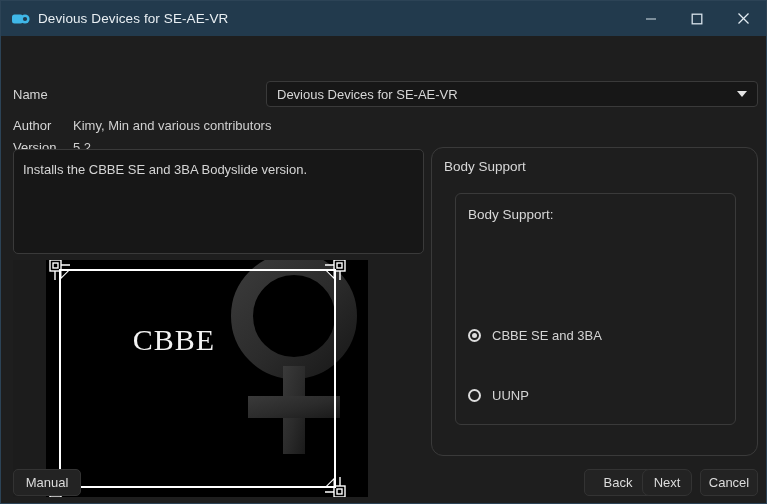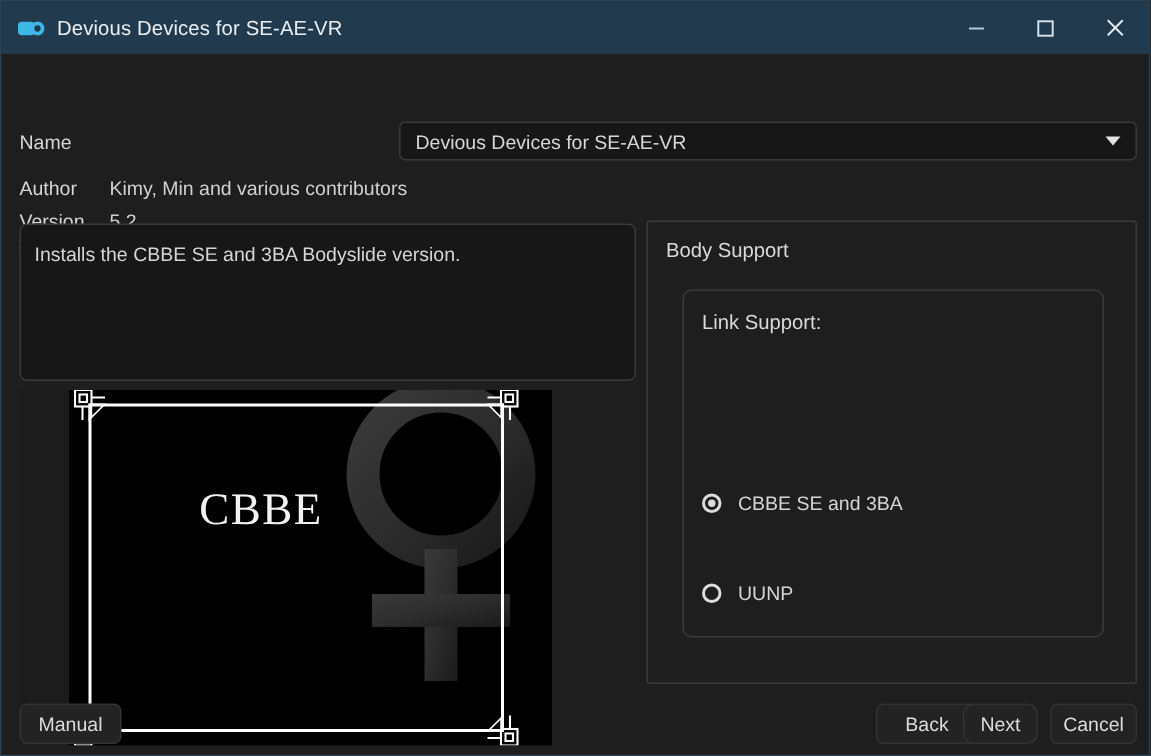--- a/index.html
+++ b/index.html
@@ -203,21 +203,21 @@
   }
 
   
   .group-outer {
     position: absolute;
     left: 430px;
     top: 111px;
     width: 327px;
     height: 309px;
     border: 1px solid #3a3a3a;
-    border-radius: 2px;
+    border-radius: 12px;
   }
   .group-outer-title {
     position: absolute;
     left: 12px;
     top: 11px;
     color: #d8d8d8;
     font-size: 13.5px;
   }
   .group-inner {
     position: absolute;
@@ -418,21 +418,21 @@
             </svg>
           </div>
         </div>
 
       </div>
     </div>
 
     <div class="group-outer">
       <div class="group-outer-title">Body Support</div>
       <div class="group-inner">
-        <div class="group-inner-title">Link Support:</div>
+        <div class="group-inner-title">Body Support:</div>
 
         <div class="radio-row r0">
           <span class="radio checked"></span>
           <span class="radio-label">CBBE SE and 3BA</span>
         </div>
 
         <div class="radio-row r1">
           <span class="radio"></span>
           <span class="radio-label">UUNP</span>
         </div>

